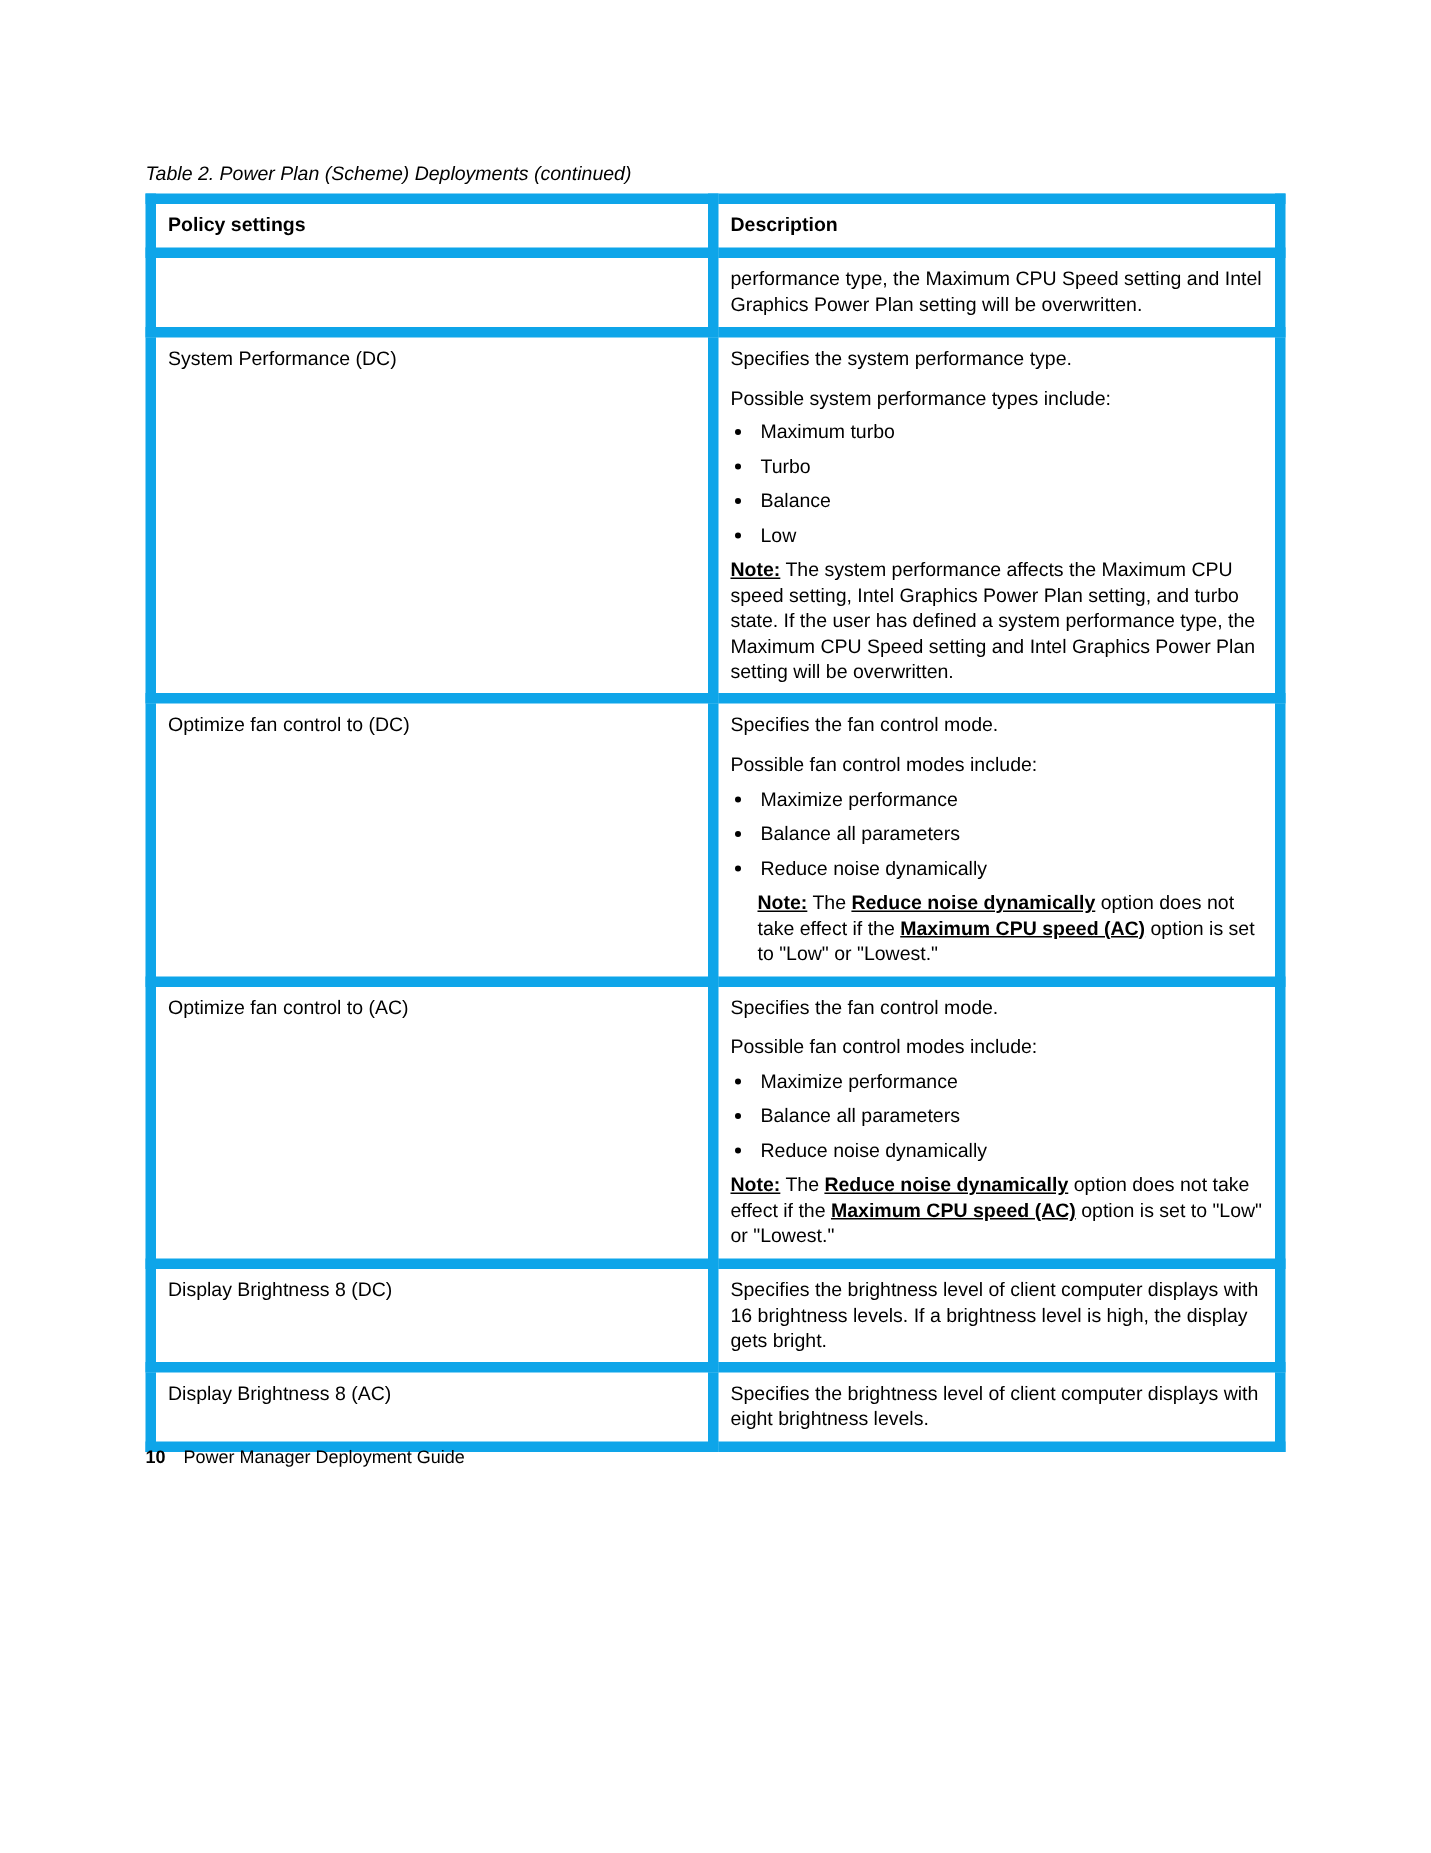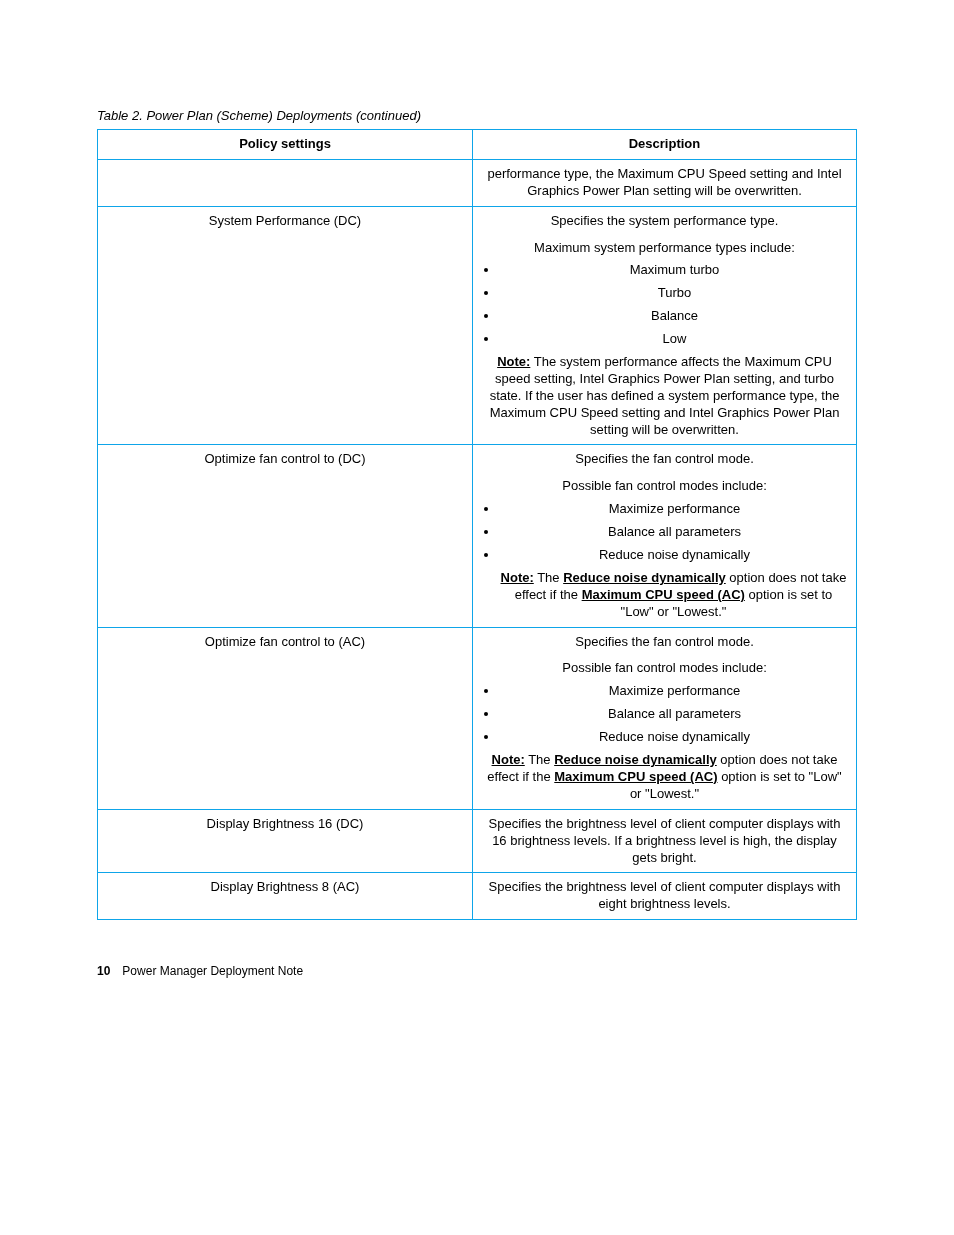--- a/index.html
+++ b/index.html
@@ -20,26 +20,26 @@
     font-style: italic;
     font-size: 13px;
     margin-bottom: 6px;
   }
   table.policy {
     border-collapse: collapse;
     width: 100%;
     table-layout: fixed;
   }
   table.policy th, table.policy td {
-    border: 1px solid #0ea5e9;
+    border: 7px solid #0ea5e9;
     vertical-align: top;
     padding: 6px 8px 6px 8px;
     font-size: 13px;
     line-height: 1.3;
-    text-align: center;
+    text-align: left;
   }
   table.policy th {
     font-weight: bold;
   }
   col.c1 { width: 375px; }
   col.c2 { width: auto; }
   ul.bulleted {
     list-style: disc;
     padding-left: 18px;
     margin: 6px 0 6px 0;
@@ -87,21 +87,21 @@
 
       <tr>
         <td></td>
         <td>performance type, the Maximum CPU Speed setting and Intel Graphics Power Plan setting will be overwritten.</td>
       </tr>
 
       <tr>
         <td>System Performance (DC)</td>
         <td>
           <p>Specifies the system performance type.</p>
-          <p style="margin-bottom:4px;">Maximum system performance types include:</p>
+          <p style="margin-bottom:4px;">Possible system performance types include:</p>
           <ul class="bulleted">
             <li>Maximum turbo</li>
             <li>Turbo</li>
             <li>Balance</li>
             <li>Low</li>
           </ul>
           <p><b>Note:</b><span> The system performance affects the Maximum CPU speed setting, Intel Graphics Power Plan setting, and turbo state.  If the user has defined a system performance type, the Maximum CPU Speed setting and Intel Graphics Power Plan setting will be overwritten.</span></p>
         </td>
       </tr>
 
@@ -130,29 +130,29 @@
             <li>Maximize performance</li>
             <li>Balance all parameters</li>
             <li>Reduce noise dynamically</li>
           </ul>
           <p><b>Note:</b><span> The </span><b>Reduce noise dynamically</b><span> option does not take effect if the </span><b>Maximum CPU speed (AC)</b><span> option is set to "Low" or "Lowest."</span></p>
         </td>
       </tr>
 
 
       <tr>
-        <td>Display Brightness 16 (DC)</td>
+        <td>Display Brightness 8 (DC)</td>
         <td>Specifies the brightness level of client computer displays with 16 brightness levels.  If a brightness level is high, the display gets bright.</td>
       </tr>
 
       <tr>
         <td>Display Brightness 8 (AC)</td>
         <td>Specifies the brightness level of client computer displays with eight brightness levels.</td>
       </tr>
 
     </tbody>
   </table>
 
   <div class="footer">
-    <span class="pageno">10</span><span>Power Manager Deployment Note</span>
+    <span class="pageno">10</span><span>Power Manager Deployment Guide</span>
   </div>
 
 </div>
 
 </body></html>

